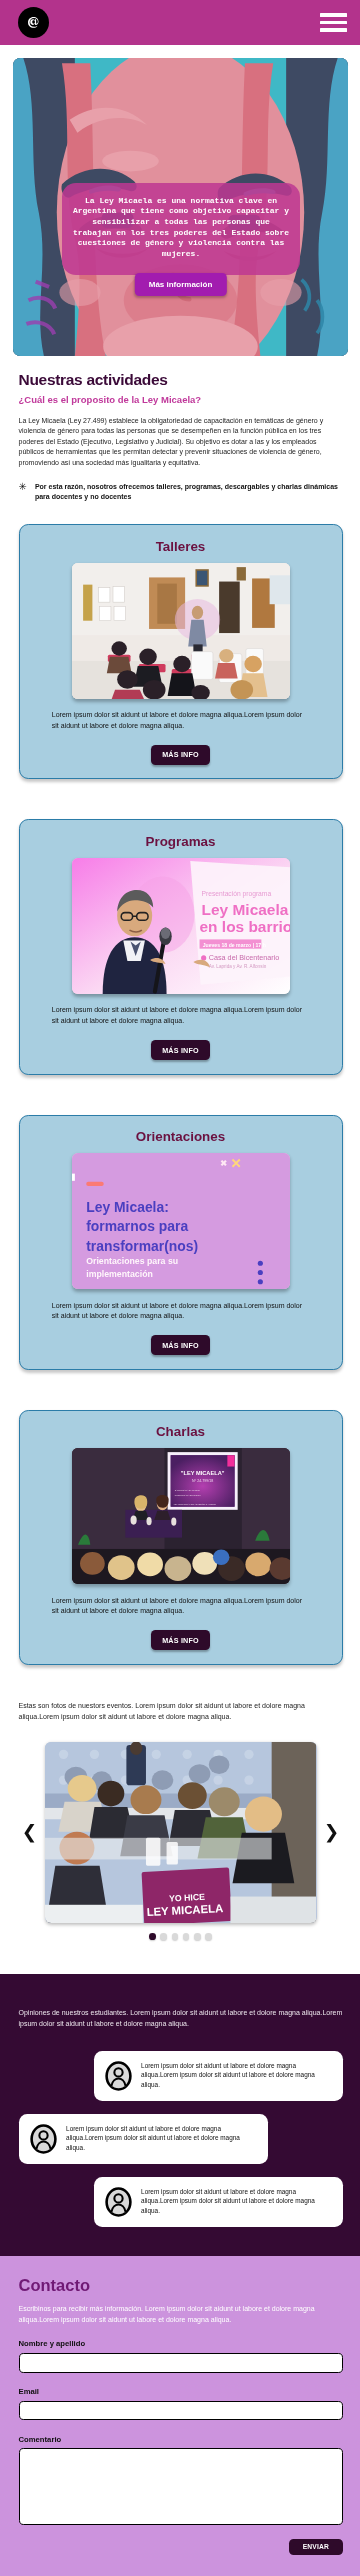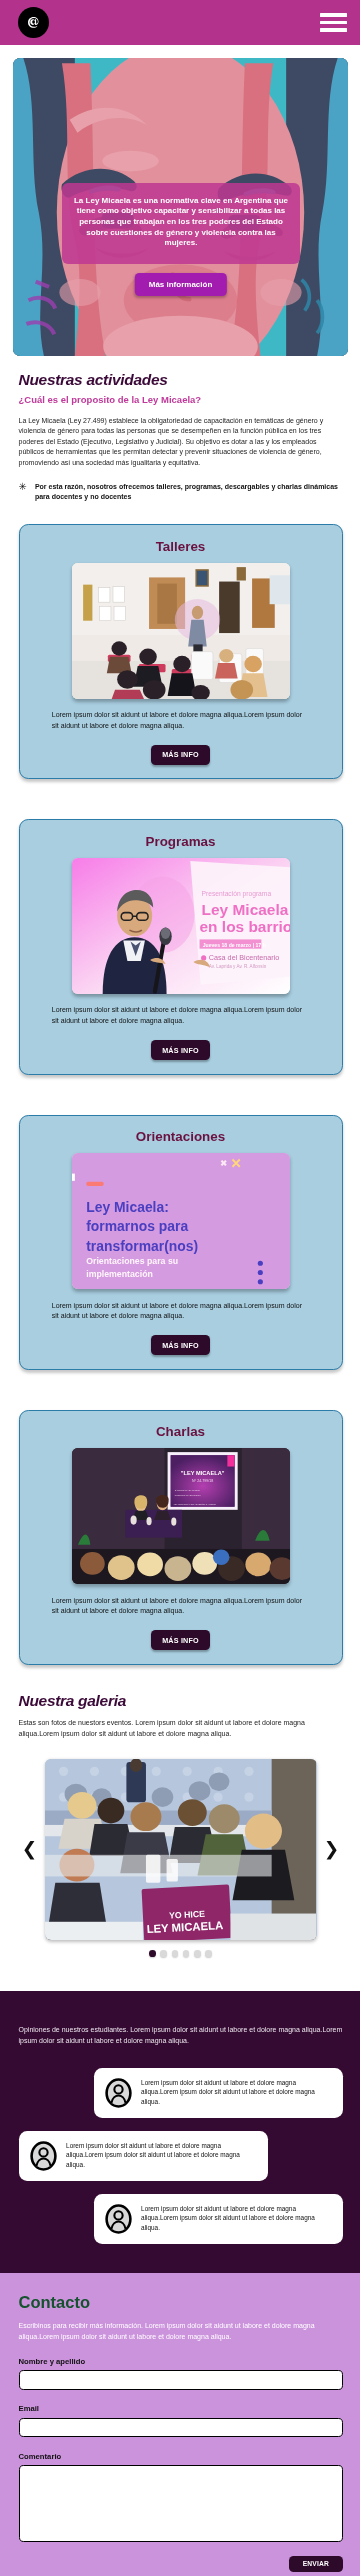--- a/index.html
+++ b/index.html
@@ -37,23 +37,24 @@
     border-radius: 7.2px;
     overflow: hidden;
     height: 298px;
     background: #e89aa4;
   }
   .hero-art { position:absolute; inset:0; }
   .hero-overlay {
     position: absolute;
     left: 49px; right: 48px; top: 125px;
     background: rgba(190, 56, 145, 0.86);
-    border-radius: 6px;
+    border-radius: 14px;
     padding: 12.4px 9.3px 15.5px 9.3px;
     text-align: center;
+    font-family: Liberation Mono, monospace;
   }
   .hero-overlay p {
     color: #fff;
     font-size: 8px;
     line-height: 1.33;
     font-weight: 700;
   }
   .hero-btn {
     position: absolute;
     left: 50%; transform: translateX(-50%);
@@ -71,21 +72,20 @@
   }
 
   
   .section-pad { padding: 14.4px 18.5px 0 18.5px; }
   h2.big {
     font-size: 15.5px;
     font-weight: 800;
     color: #3b0a38;
     letter-spacing: -0.3px;
     line-height: 1.1;
-    font-style: italic;
   }
   .sub-pink {
     color: #c0399b;
     font-size: 9.5px;
     font-weight: 700;
     margin-top: 5.7px;
   }
   .body-text {
     font-size: 7px;
     line-height: 1.5;
@@ -212,21 +212,21 @@
   .testi-card.right { align-self: flex-end; }
   .testi-card.left  { align-self: flex-start; }
   .avatar { flex: 0 0 auto; width: 27px; height: 30px; }
   .testi-card p { font-size: 6.4px; line-height: 1.48; color: #111; }
 
   
   .contacto {
     background: #cc93dd;
     padding: 19.6px 18.5px 23px 18.5px;
   }
-  .contacto h2 { color: #14532d; font-size: 16.5px; font-weight: 800; }
+  .contacto h2 { color: #701a75; font-size: 16.5px; font-weight: 800; }
   .contacto .lead { color: #fff; font-size: 7px; line-height: 1.5; margin-top: 9.3px; }
   .field-label { font-size: 7.7px; font-weight: 700; color: #111; margin: 14.4px 0 4.6px 0; }
   .contacto input[type=text], .contacto textarea {
     width: 100%;
     border: 1.5px solid #000;
     border-radius: 4.6px;
     background: #fff;
     padding: 5.2px;
     font-size: 7.2px;
     font-family: "Liberation Sans", sans-serif;
@@ -523,21 +523,20 @@
           <ellipse cx="290" cy="212" rx="16" ry="15" fill="#3a6fc0"></ellipse>
         </g>
       </svg>
     </div>
     <p class="desc">Lorem ipsum dolor sit aidunt ut labore et dolore magna aliqua.Lorem ipsum dolor sit aidunt ut labore et dolore magna aliqua.</p>
     <button class="mas-info">MÁS INFO</button>
   </div>
 </div>
 
 <div class="gallery">
-  <h2 class="big">Nuestra galeria</h2>
   <p class="lead">Estas son fotos de nuestors eventos.  Lorem ipsum dolor sit aidunt ut labore et dolore magna aliqua.Lorem ipsum dolor sit aidunt ut labore et dolore magna aliqua.</p>
 
   <div class="carousel">
     <button class="car-arrow">❮</button>
     <div class="car-frame">
       <svg viewBox="0 0 528 352" preserveAspectRatio="xMidYMid slice" aria-hidden="true">
         <rect width="528" height="352" fill="#b6c6dd"></rect>
         <g fill="#cad6e8" opacity=".8">
           <circle cx="36" cy="24" r="9"></circle>
             <circle cx="96" cy="24" r="9"></circle>

